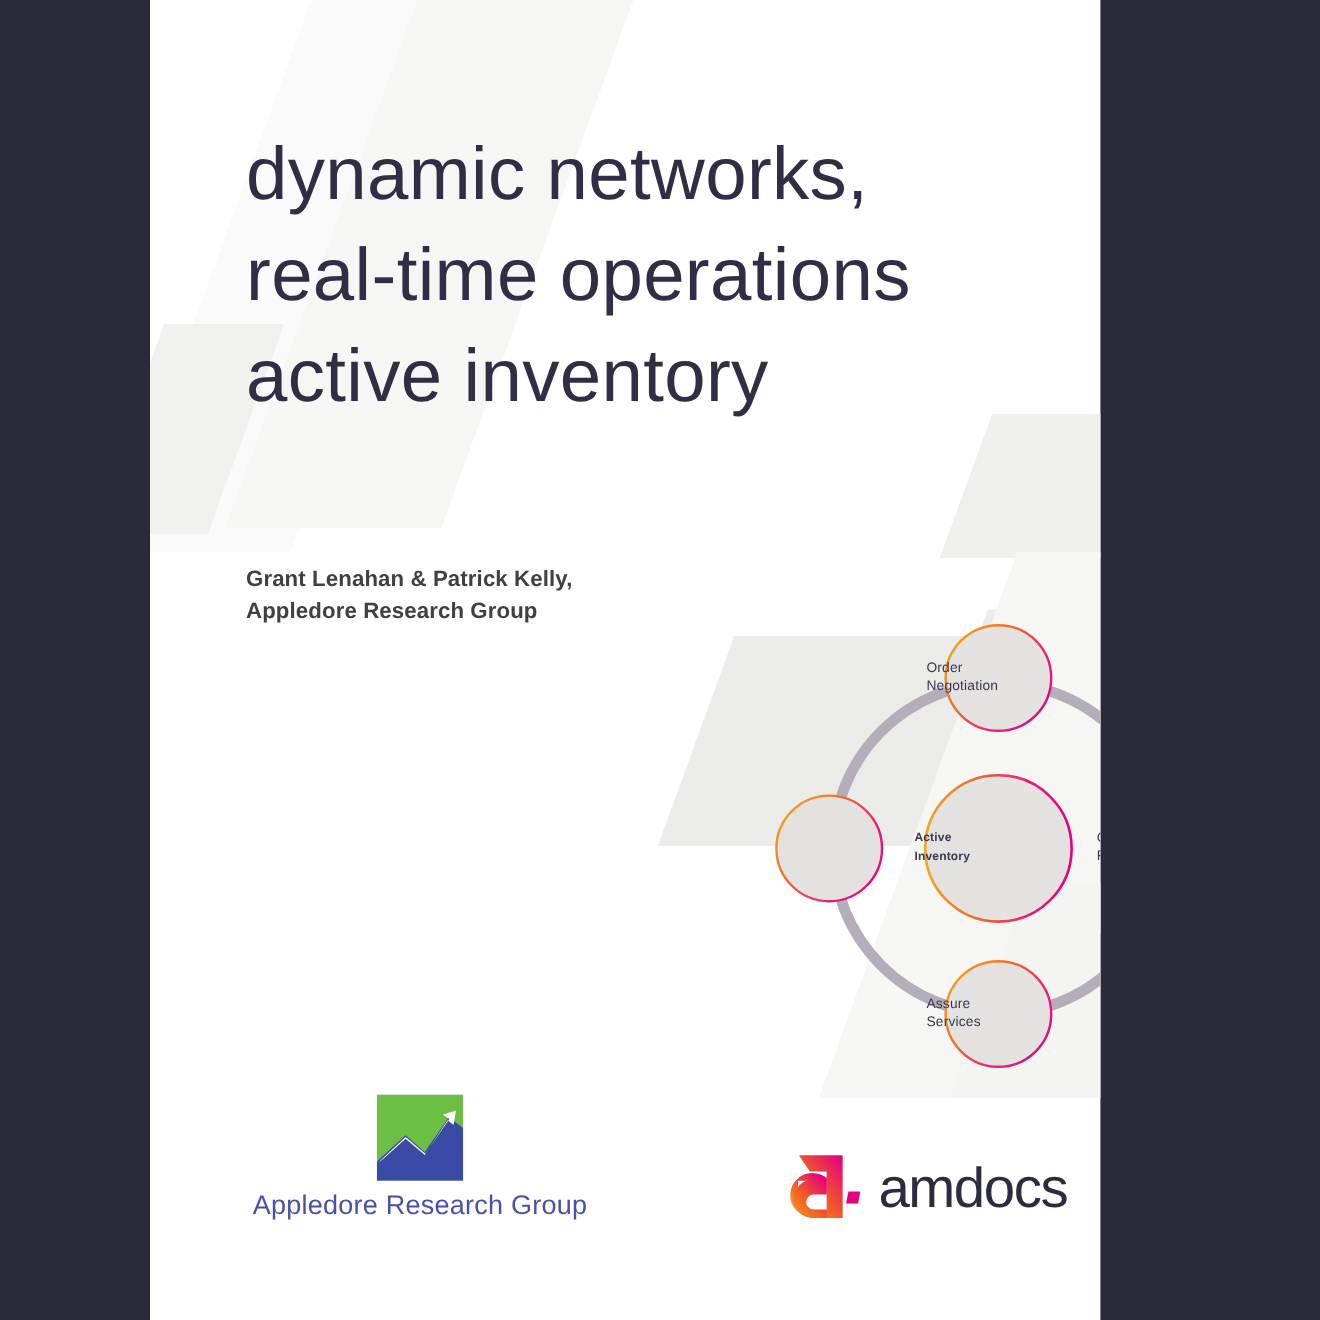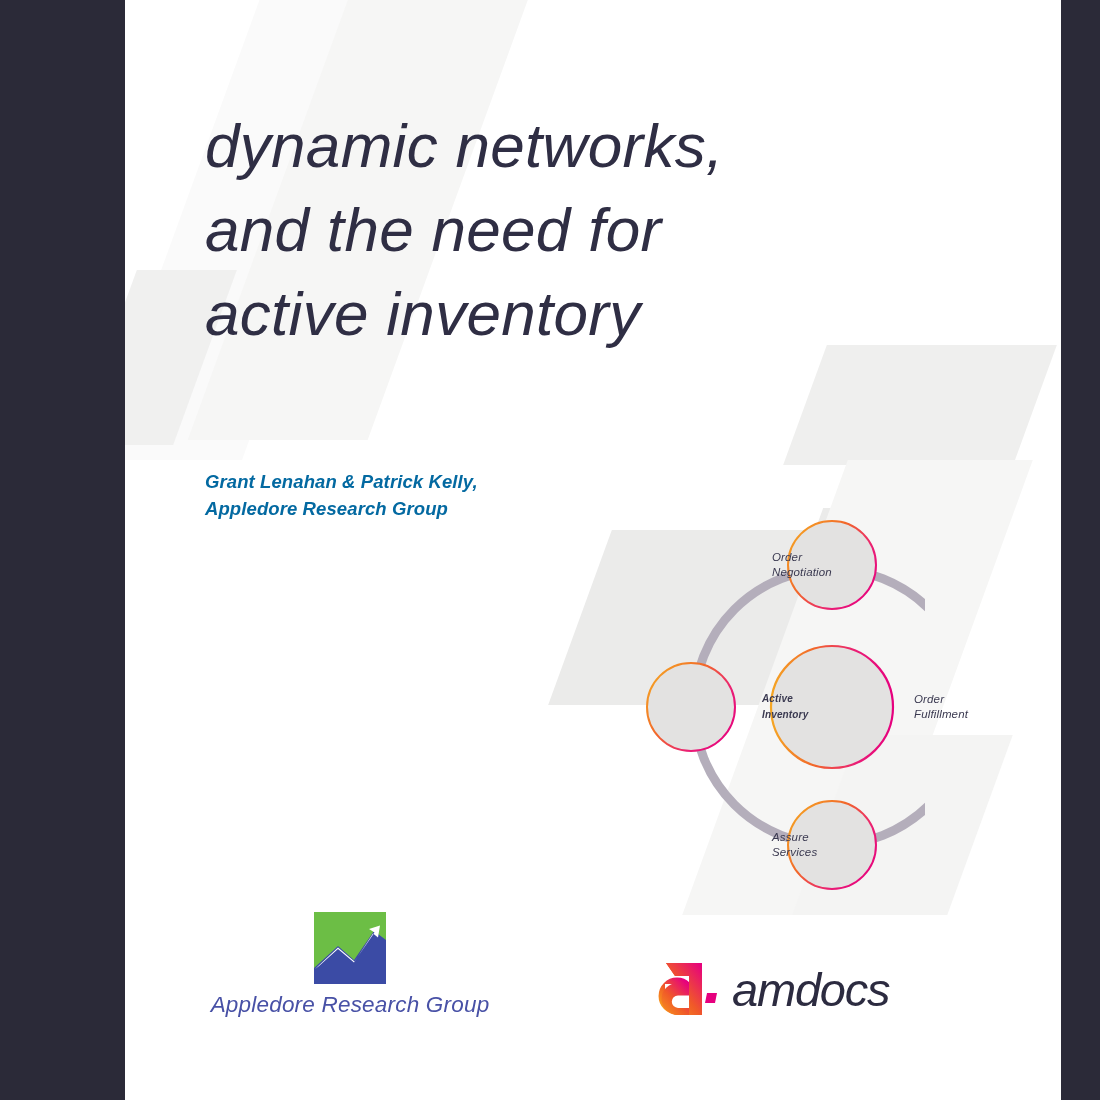--- a/index.html
+++ b/index.html
@@ -20,25 +20,24 @@
     width: 1100px;
     height: 1100px;
     background: #2b2a38;
   }
 
   
   #page {
     position: absolute;
     left: 125px;
     top: 0;
-    width: 936px;
+    width: 792px;
     height: 1100px;
     background: #ffffff;
     overflow: hidden;
-    font-style: italic;
   }
 
   
   .deco {
     position: absolute;
     background: #f0f0ef;
     transform: skewX(-20deg);
     pointer-events: none;
   }
   .deco.soft   { background: #f6f6f5; }
@@ -68,21 +67,21 @@
     left: 80px;
     top: 468px;
     width: 500px;
   }
   .author-line {
     font-family: "Liberation Sans", sans-serif;
     font-weight: 700;
     font-size: 18.5px;
     line-height: 27px;
     letter-spacing: 0.1px;
-    color: #0369a1;
+    color: #404040;
   }
 
   
   #diagram {
     position: absolute;
     left: 380px;
     top: 505px;
     width: 420px;
     height: 400px;
   }
@@ -155,21 +154,21 @@
     <div class="deco soft" style="left:150px; top:-40px; width:180px; height:480px;"></div>
     <div class="deco" style="left:-20px; top:270px; width:100px; height:175px;"></div>
     <div class="deco" style="left:680px; top:345px; width:230px; height:120px; background:#efefee;"></div>
     <div class="deco" style="left:455px; top:530px; width:230px; height:175px; background:#ebebea;"></div>
     <div class="deco" style="left:690px; top:508px; width:75px; height:45px; background:#ebebea;"></div>
     <div class="deco soft" style="left:640px; top:460px; width:185px; height:455px;"></div>
     <div class="deco" style="left:700px; top:735px; width:155px; height:180px; background:#f4f4f3;"></div>
 
     <div id="title-block">
       <div class="title-line">dynamic networks,</div>
-      <div class="title-line">and the need for</div>
+      <div class="title-line">real-time operations</div>
       <div class="title-line">active inventory</div>
     </div>
 
     <div id="authors-block">
       <div class="author-line">Grant Lenahan &amp; Patrick Kelly,</div>
       <div class="author-line">Appledore Research Group</div>
     </div>
 
     <div id="diagram">
       <svg width="420" height="400" viewBox="0 0 420 400">

